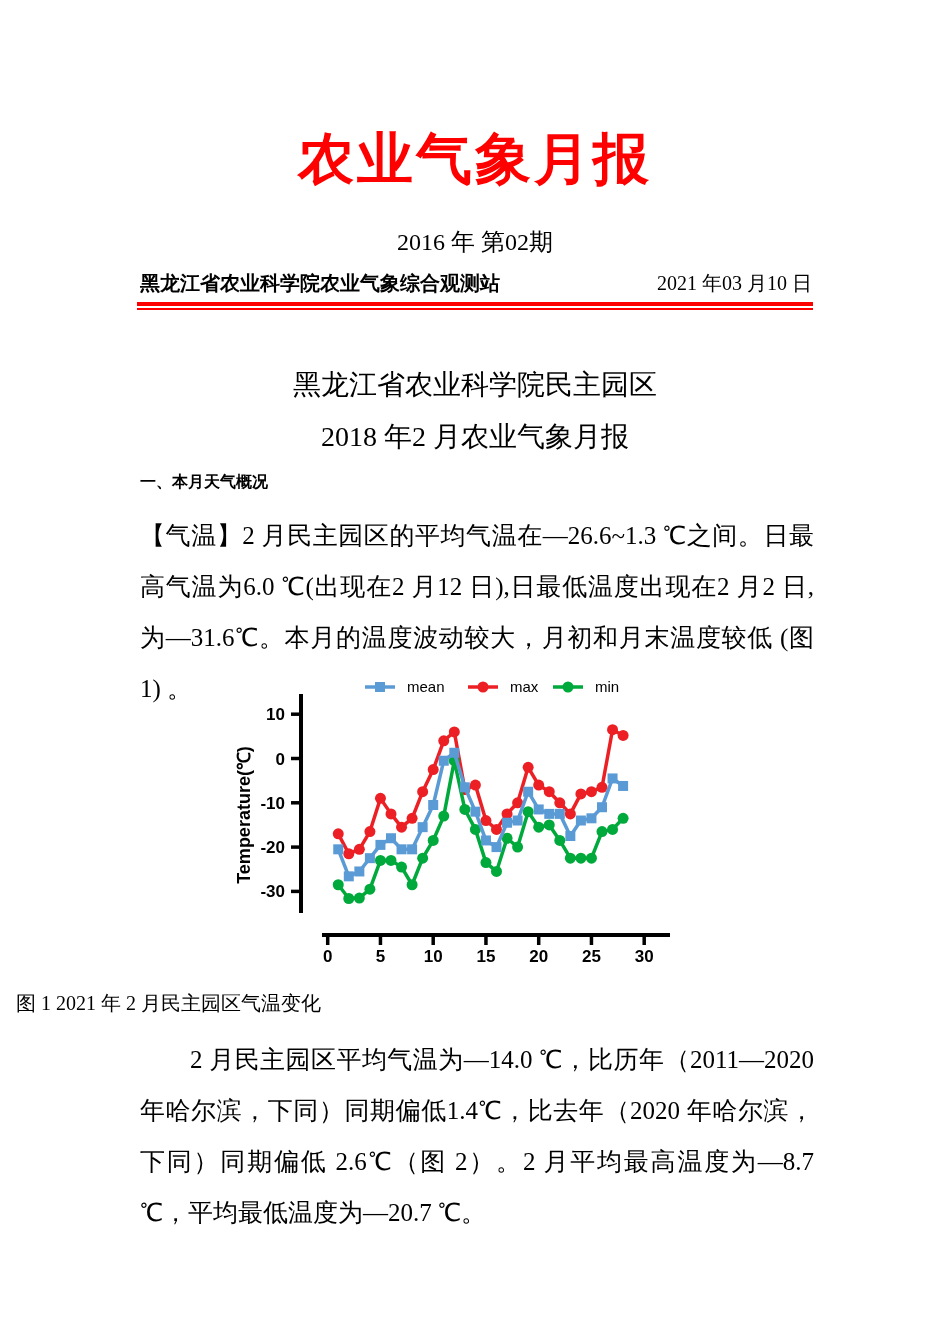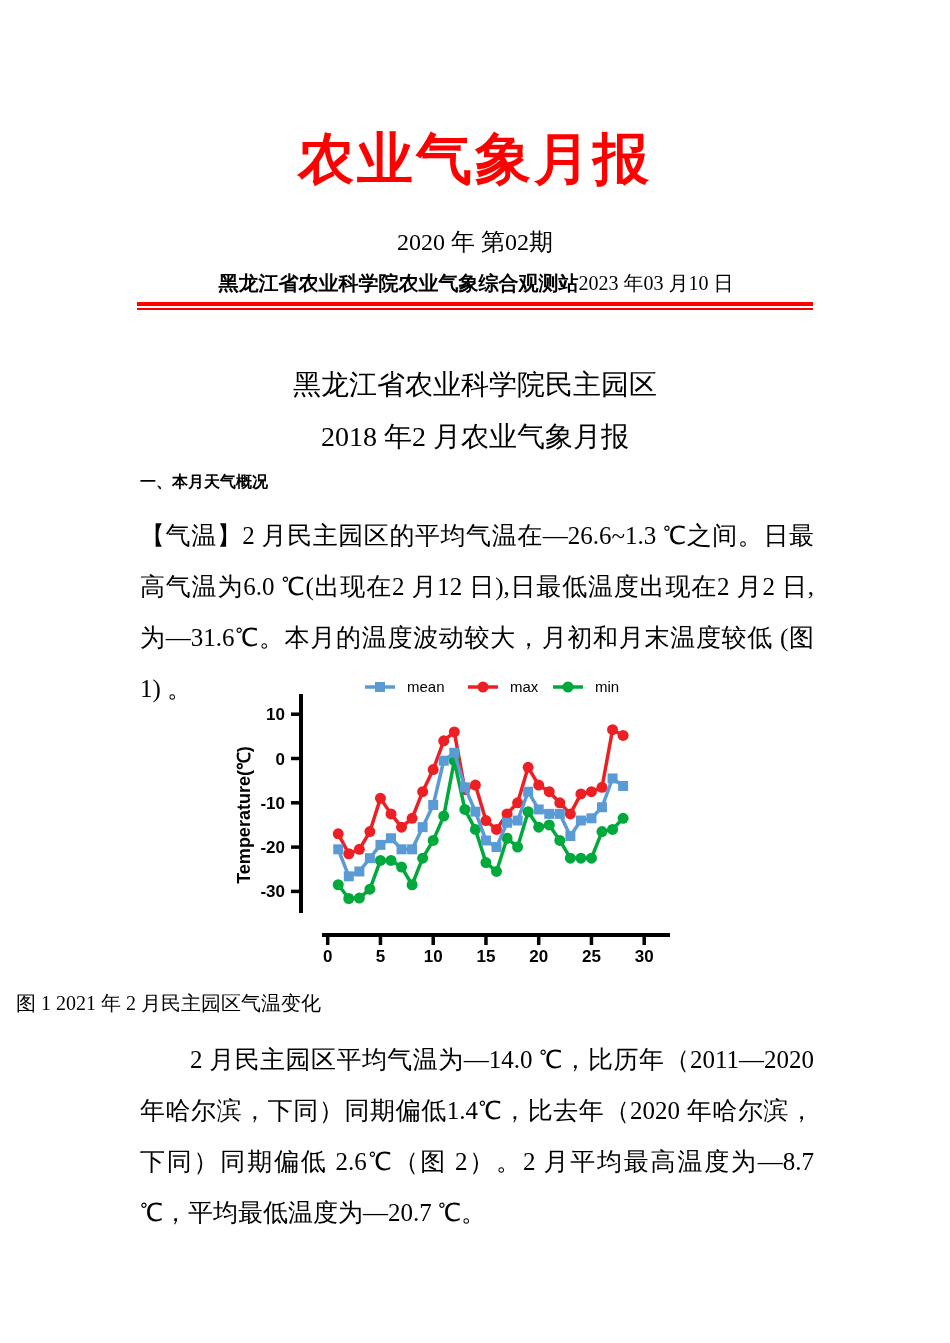--- a/index.html
+++ b/index.html
@@ -17,21 +17,21 @@
     text-align:center;
     font-size:56px;font-weight:bold;letter-spacing:3px;
     color:#ff0000;
   }
   .issue-line{
     position:absolute;top:226px;left:0;width:100%;
     text-align:center;font-size:24px;
   }
   .masthead{
     position:absolute;top:270px;left:140px;width:672px;
-    display:flex;justify-content:center;align-items:baseline;
+    display:flex;justify-content:space-between;align-items:baseline;
   }
   .masthead .org{font-size:20px;font-weight:bold;}
   .masthead .date{font-size:20px;}
   .red-rule{position:absolute;top:302px;left:137px;width:676px;}
   .red-rule .thick{height:4px;background:#ff0000;}
   .red-rule .gap{height:2px;}
   .red-rule .thin{height:2px;background:#ff0000;}
   .center-title{
     position:absolute;left:0;width:100%;text-align:center;
     font-size:28px;font-weight:normal;
@@ -58,25 +58,25 @@
   .legend-label{font-family:"Liberation Sans",sans-serif;font-size:15px;font-weight:400;fill:#000;}
   .ylab{font-family:"Liberation Sans",sans-serif;font-size:18px;font-weight:700;fill:#000;}
 </style>
 </head>
 <body>
 
 <div class="page">
 
   <div class="doc-title">农业气象月报</div>
 
-  <div class="issue-line">2020 年 第02期</div>
+  <div class="issue-line">2016 年 第02期</div>
 
   <div class="masthead">
     <span class="org">黑龙江省农业科学院农业气象综合观测站</span>
-    <span class="date">2023 年03 月10 日</span>
+    <span class="date">2021 年03 月10 日</span>
   </div>
 
   <div class="red-rule">
     <div class="thick"></div>
     <div class="gap"></div>
     <div class="thin"></div>
   </div>
 
   <div class="center-title ct1">黑龙江省农业科学院民主园区</div>
   <div class="center-title ct2">2018 年2 月农业气象月报</div>

